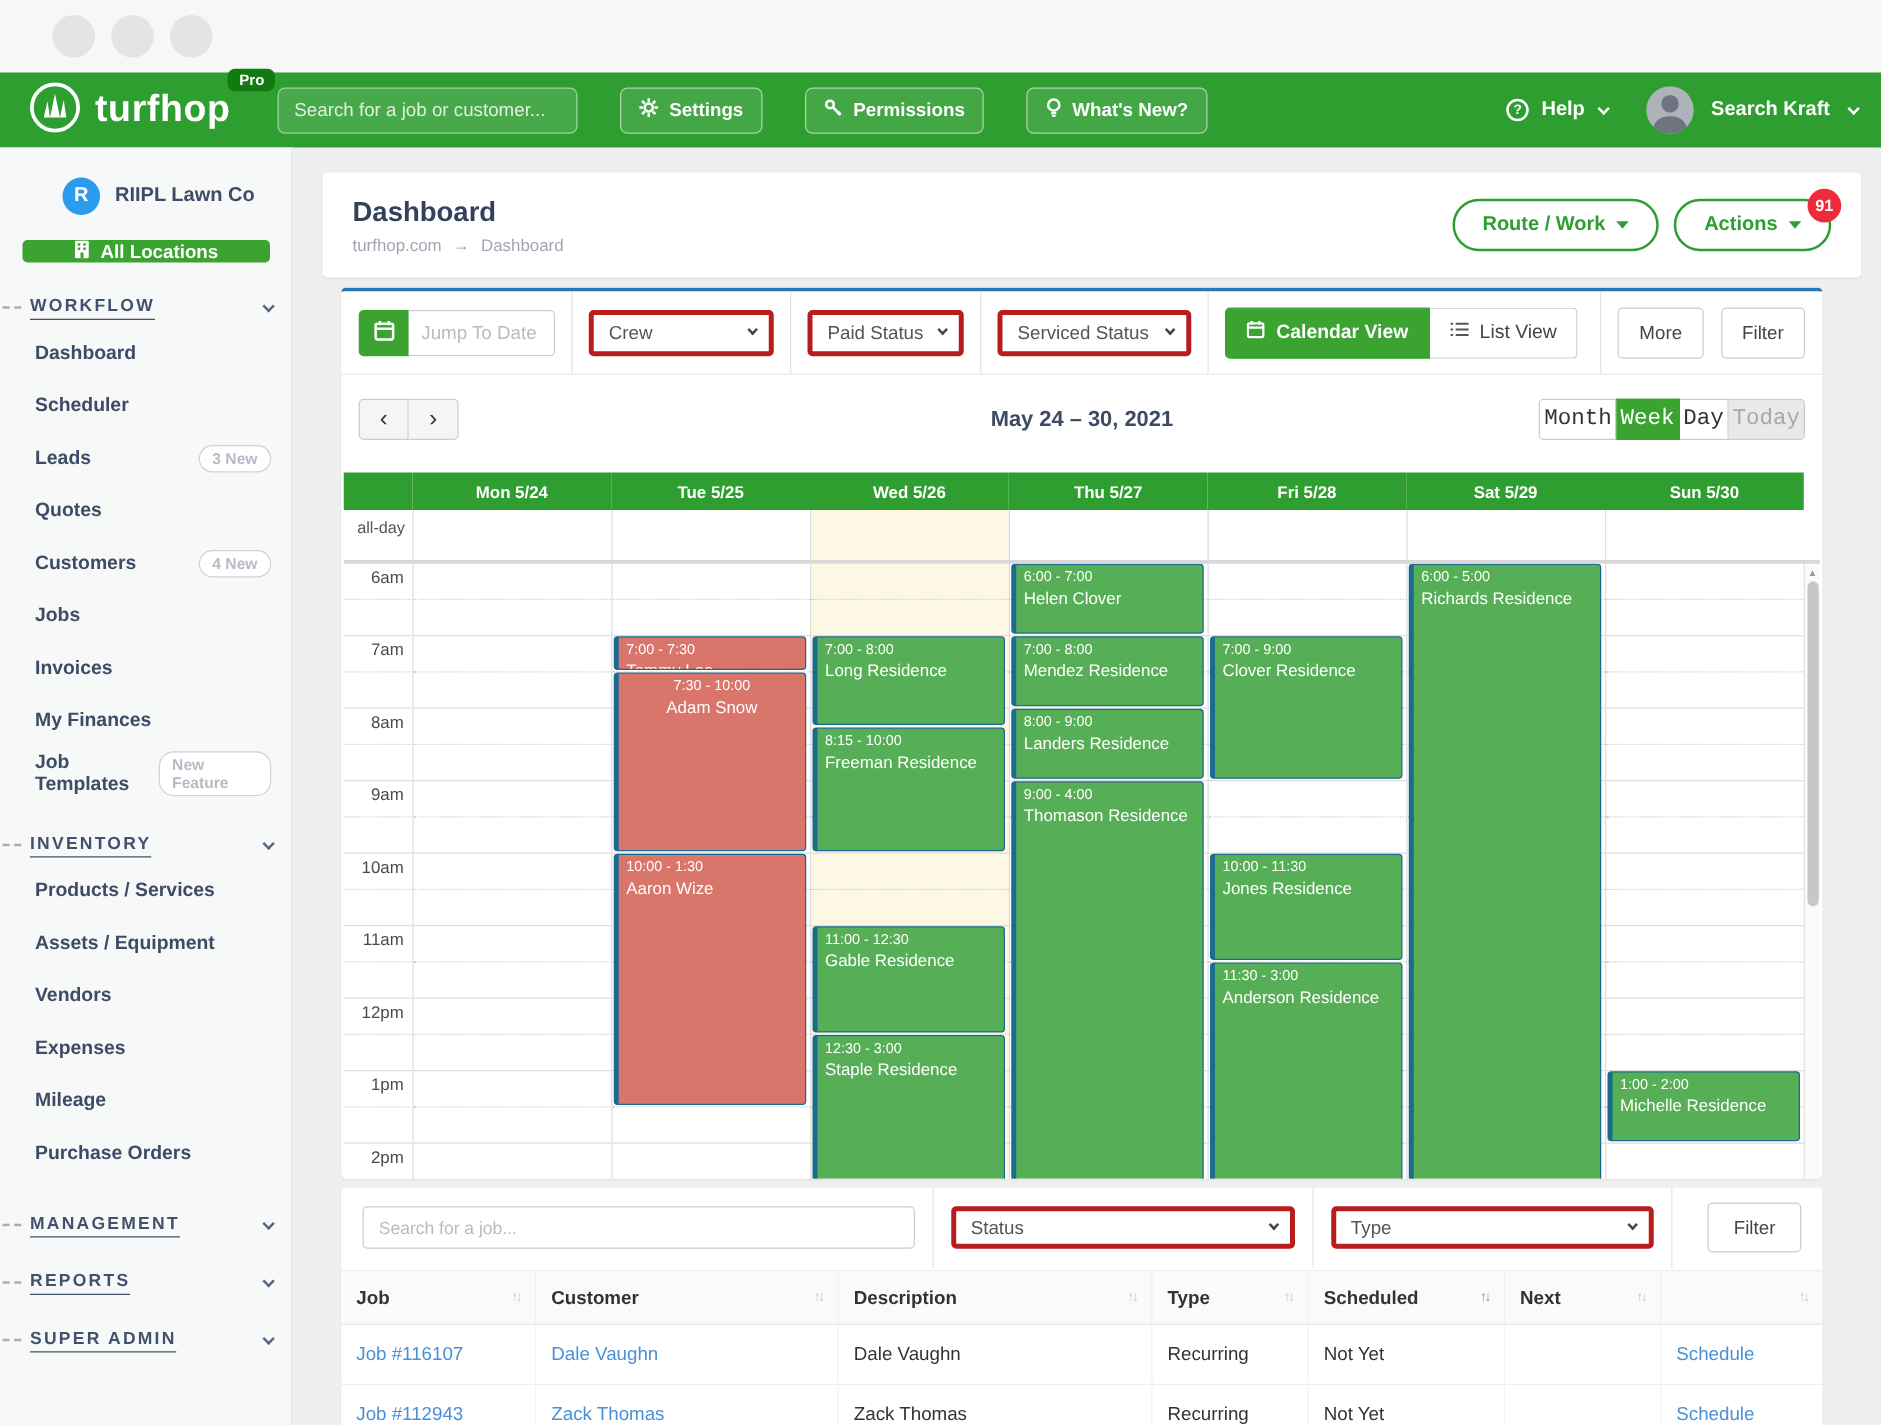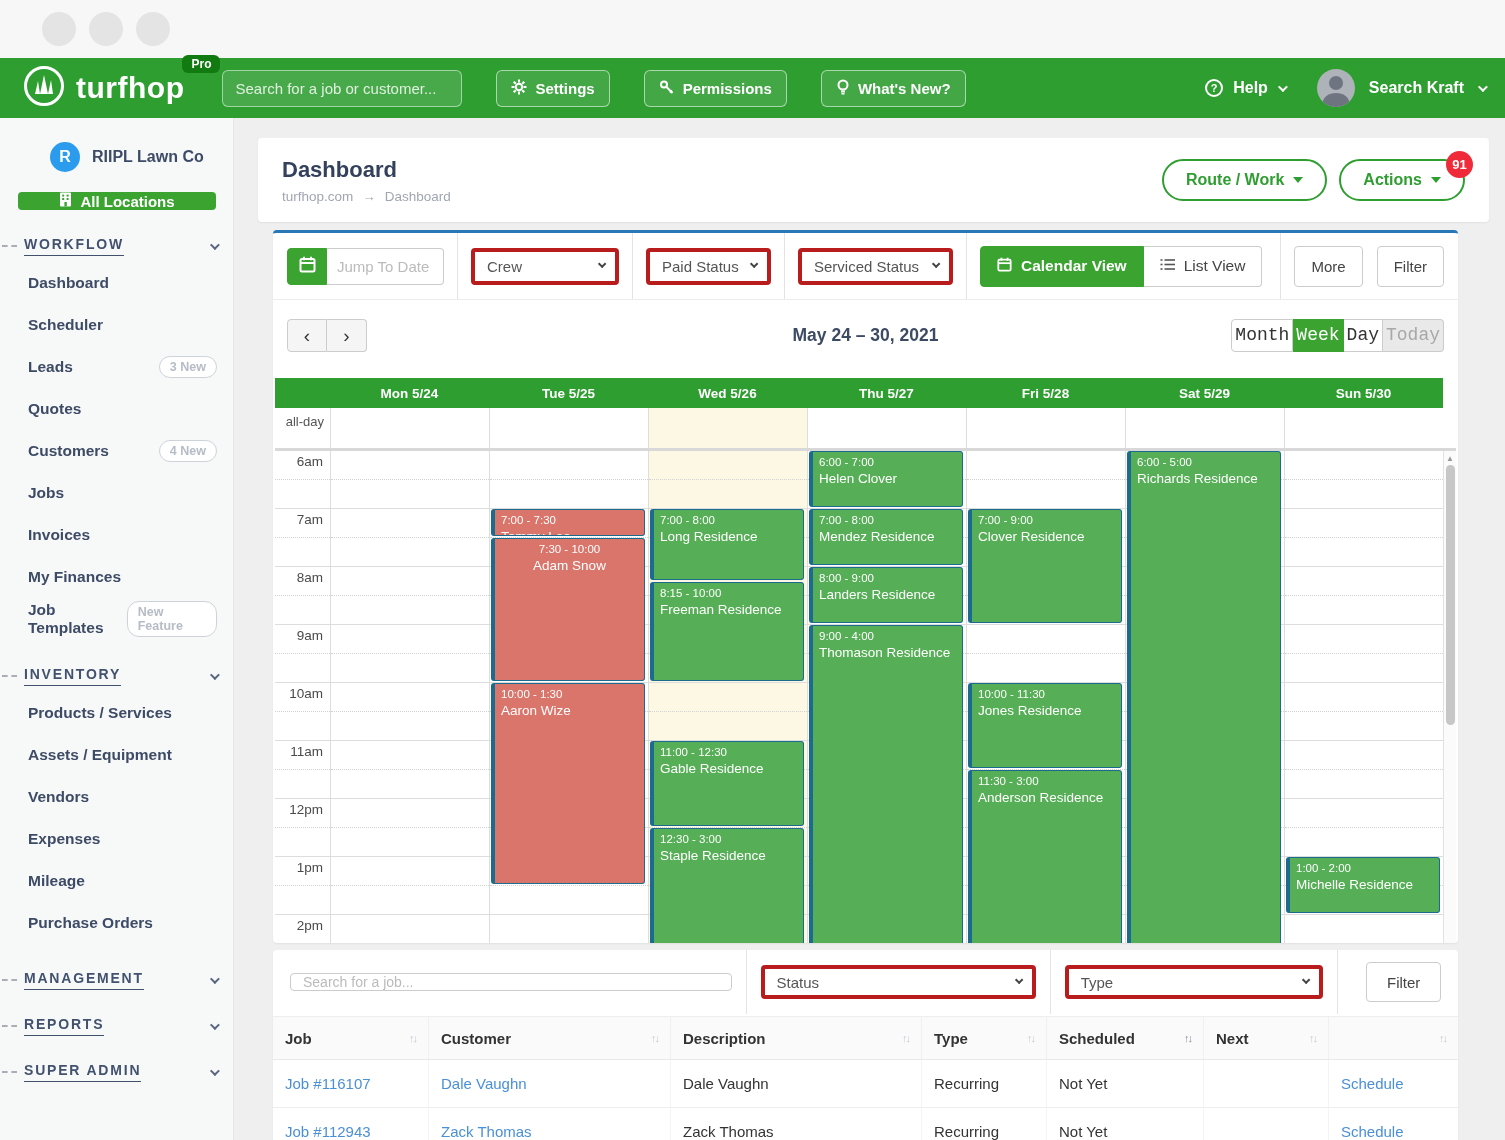--- a/index.html
+++ b/index.html
@@ -100,21 +100,21 @@
   .event.green { background:var(--event-green); }
   .event.red { background:var(--event-red); }
   .ev-time { font-size:11.5px; }
   .ev-title { font-size:13.5px; margin-top:3px; }
   .vscroll { background:#fbfbfb; border-left:1px solid #e2e2e2; position:relative; }
   .vs-arrow { color:#9a9a9a; font-size:8px; text-align:center; padding-top:3px; }
   .vs-thumb { position:absolute; top:14px; left:2px; width:9px; height:260px; background:#c7c7c7; border-radius:5px; }
 
   .jobs-card { margin:0 31px 0 15px; height:220px; overflow:hidden; }
   .jobs-filter { height:64px; display:flex; align-items:center; padding:0 17px; }
-  .job-search { width:455px; height:18px; border:1px solid #ccc; border-radius:4px; font-size:14px; color:#555; padding:0 12px; outline:none; font-family:inherit; }
+  .job-search { width:455px; height:34px; border:1px solid #ccc; border-radius:4px; font-size:14px; color:#555; padding:0 12px; outline:none; font-family:inherit; }
   .job-search::placeholder { color:#bbb; }
   .jf-div { width:1px; align-self:stretch; background:#e3e3e3; margin:0 14px; }
   .jobs-filter .sel { height:34px; }
   .filter-btn { height:40px; width:77px; border:1px solid #ccc; border-radius:4px; background:#fff; color:#444; font-size:15px; cursor:pointer; font-family:inherit; margin-left:14px; }
   .jtable { margin-top:2px; }
   .tr { display:grid; grid-template-columns:155px 242px 251px 125px 157px 125px 1fr; }
   .tr.head { background:#fafafa; border-top:1px solid #eee; border-bottom:1px solid #e8e8e8; height:44px; }
   .th { display:flex; align-items:center; justify-content:space-between; padding:0 12px; font-size:15px; font-weight:bold; color:#333; border-left:1px solid #f0f0f0; }
   .th:first-child { border-left:none; }
   .sort { font-size:11px; color:#c6cad0; letter-spacing:-2px; white-space:nowrap; }

